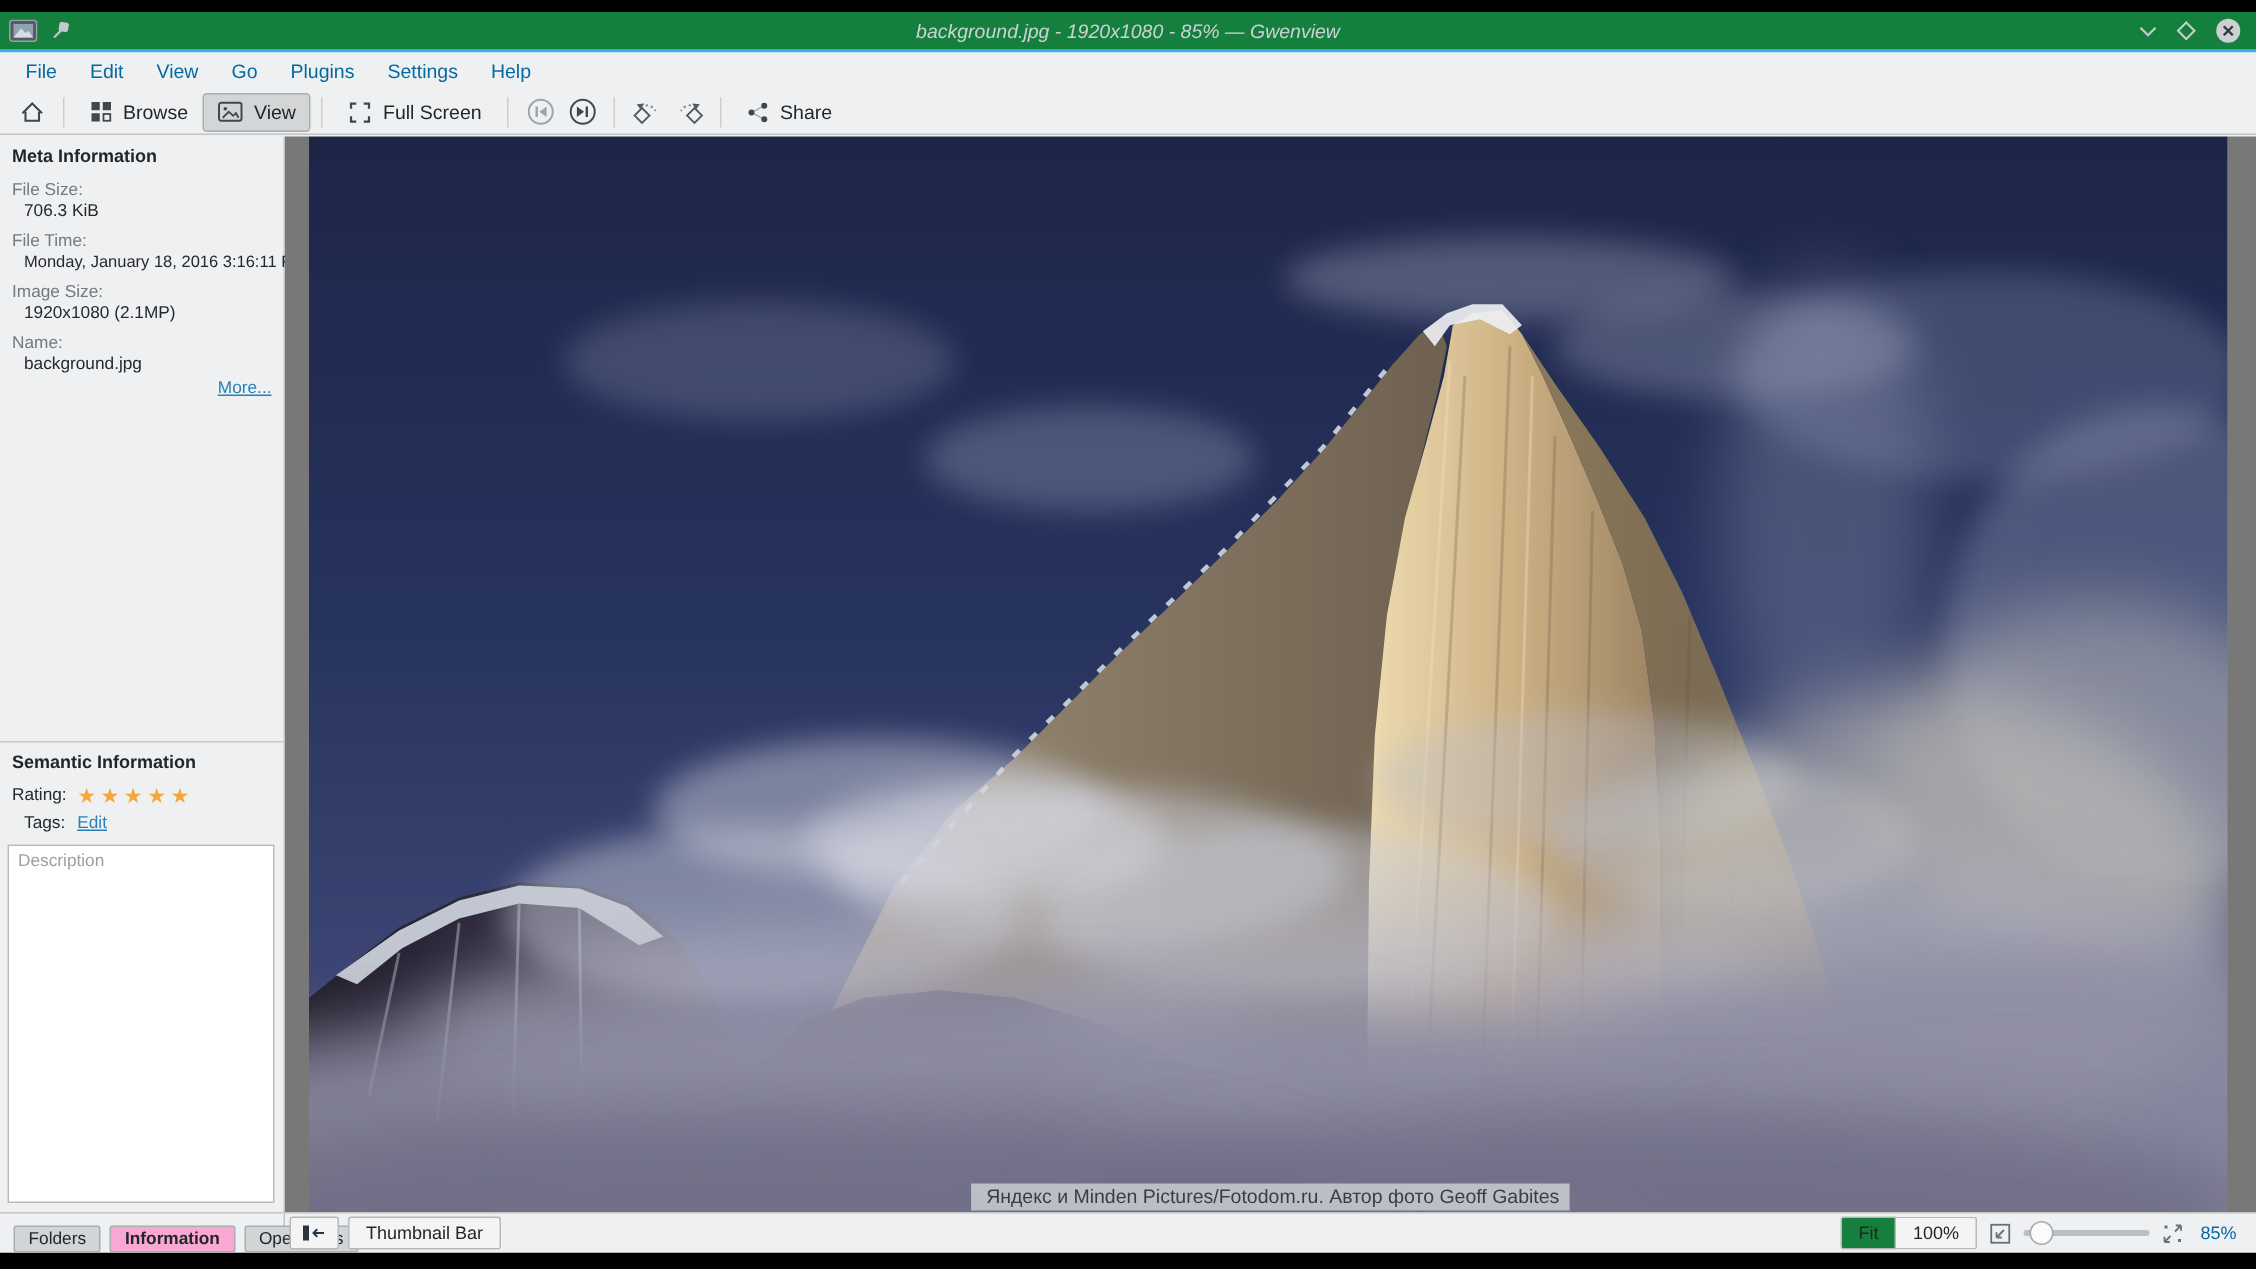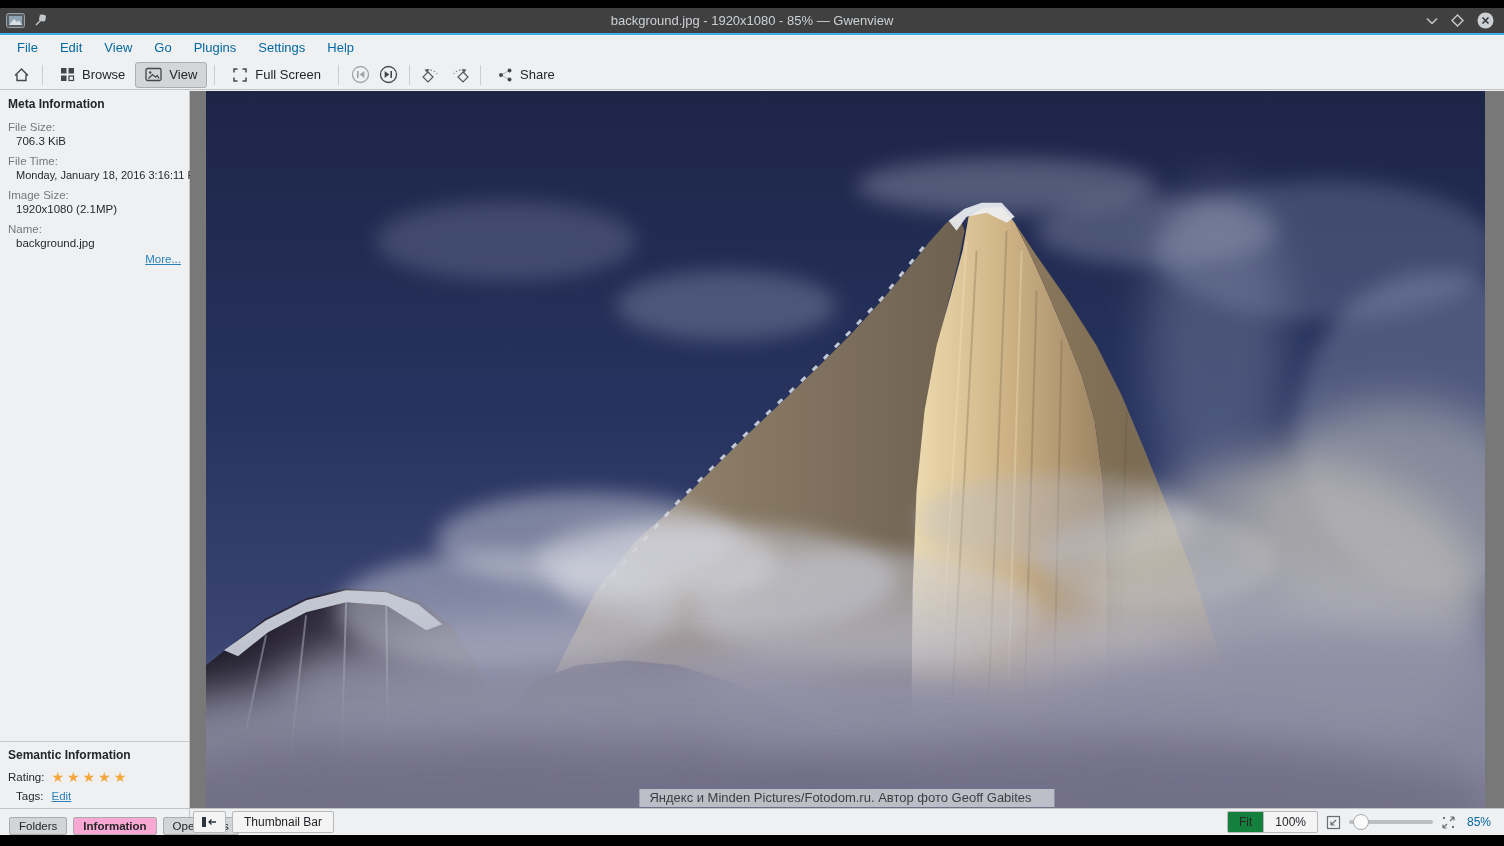--- a/index.html
+++ b/index.html
@@ -1,21 +1,21 @@
 <!DOCTYPE html>
 <html><head>
 <meta charset="utf-8">
 <style>
   * { margin:0; padding:0; box-sizing:border-box; }
   html,body { width:1504px; height:846px; background:#000; overflow:hidden;
               font-family:"Liberation Sans", sans-serif; }
   .window { position:absolute; top:8px; left:0; width:1504px; height:827px; background:#eff0f1; }
 
   
-  .titlebar { position:relative; height:25px; background:#404040; }
+  .titlebar { position:relative; height:25px; background:#15803d;font-style:italic; }
   .titlebar .title { position:absolute; left:0; right:0; top:0; height:25px; line-height:25px;
                      text-align:center; color:#ccd1d5; font-size:13px; }
   .tb-left { position:absolute; left:6px; top:0; height:25px; display:flex; align-items:center; gap:9px; }
   .tb-right { position:absolute; right:10px; top:0; height:25px; display:flex; align-items:center; gap:13px; }
   .app-icon { width:19px; height:15px; }
   .accent-line { height:2px; background:#3daee9; }
 
   
   .menubar { height:25px; background:#eff0f1; display:flex; align-items:center; padding-left:6px; }
   .menu-item { font-size:13px; color:#0369a1; padding:3px 11px; border-radius:2px; }
@@ -47,21 +47,21 @@
   .desc { flex:1; margin:8px -2px 0 -3px; border:1px solid #b8bbbd; background:#fff;
           font-family:"Liberation Sans", sans-serif; font-size:11.5px; color:#232629;
           padding:4px 6px; resize:none; outline:none; }
   .desc::placeholder { color:#9aa0a4; }
 
   .viewarea { flex:1; background:#787878; position:relative; padding:0 19px 0 16px; }
   .photo { width:100%; height:100%; position:relative; }
   .photo svg { display:block; width:100%; height:100%; }
   .caption { position:absolute; bottom:1px; left:50%; transform:translateX(-50%);
              background:rgba(198,201,207,0.88); color:#3b3e41; font-size:13px;
-             padding:1px 23px 2px 10px; white-space:nowrap; }
+             padding:1px 7px 2px 10px; white-space:nowrap; }
 
   
   .statusbar { position:absolute; left:0; right:0; bottom:0; height:27px; background:#eff0f1;
                border-top:1px solid #c2c4c6; display:flex; align-items:center; }
   .sb-left { width:190px; display:flex; align-items:flex-end; gap:6px; padding-left:9px;
              border-right:1px solid #c2c4c6; height:100%; }
   .sb-tab { font-size:11.5px; color:#232629; background:#d2d4d5; border:1px solid #a9adb0;
             border-radius:2px; padding:2px 9px; }
   .sb-tab.active { background:#f9a8d4;font-weight:bold; }
   .sb-mid { display:flex; align-items:center; gap:6px; padding-left:3px; }
@@ -225,20 +225,21 @@
 
       <div class="sec-title">Semantic Information</div>
       <div class="rating-row">
         <span>Rating:</span>
         <span class="stars" id="stars">★★★★★</span>
       </div>
       <div class="tags-row">
         <span>Tags:</span>
         <a class="link">Edit</a>
       </div>
+      <textarea class="desc" placeholder="Description" style=""></textarea>
     </div>
 
     <div class="viewarea">
       <div class="photo">
         <svg viewBox="0 0 1278 718" preserveAspectRatio="none">
           <defs>
             <linearGradient id="sky" x1="0" y1="0" x2="0" y2="1">
               <stop offset="0" stop-color="#1d2547"></stop>
                 <stop offset="0.45" stop-color="#27335f"></stop>
               <stop offset="0.8" stop-color="#3d4674"></stop>

